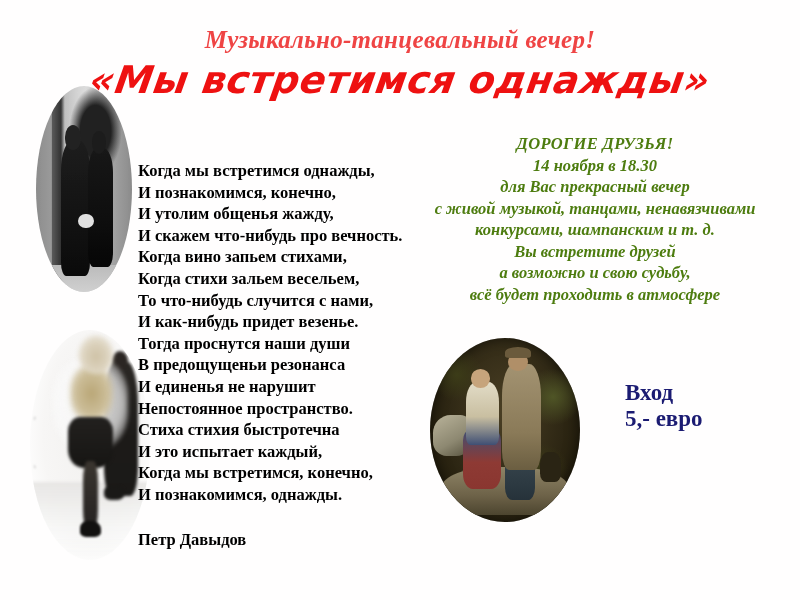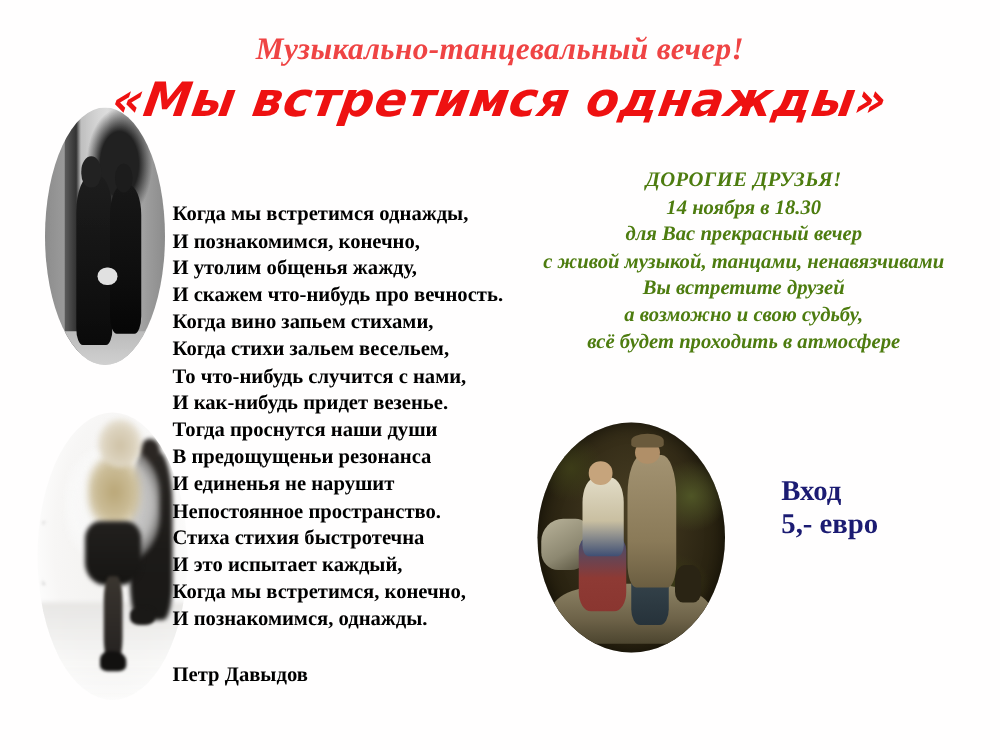--- a/index.html
+++ b/index.html
@@ -410,20 +410,21 @@
     <span class="line">И познакомимся, однажды.</span>
   </div>
 
   <div id="poem-author">Петр Давыдов</div>
 
   <div id="invitation">
     <span class="line heading">ДОРОГИЕ ДРУЗЬЯ!</span>
     <span class="line">14 ноября в 18.30</span>
     <span class="line">для Вас прекрасный вечер</span>
     <span class="line">с живой музыкой, танцами, ненавязчивами</span>
+    <span class="line">конкурсами, шампанским и т. д.</span>
     <span class="line">Вы встретите друзей</span>
     <span class="line">а возможно и свою судьбу,</span>
     <span class="line">всё будет проходить в атмосфере</span>
   </div>
 
   <div id="entrance">
     <span class="line">Вход</span>
     <span class="line">5,- евро</span>
   </div>
 

